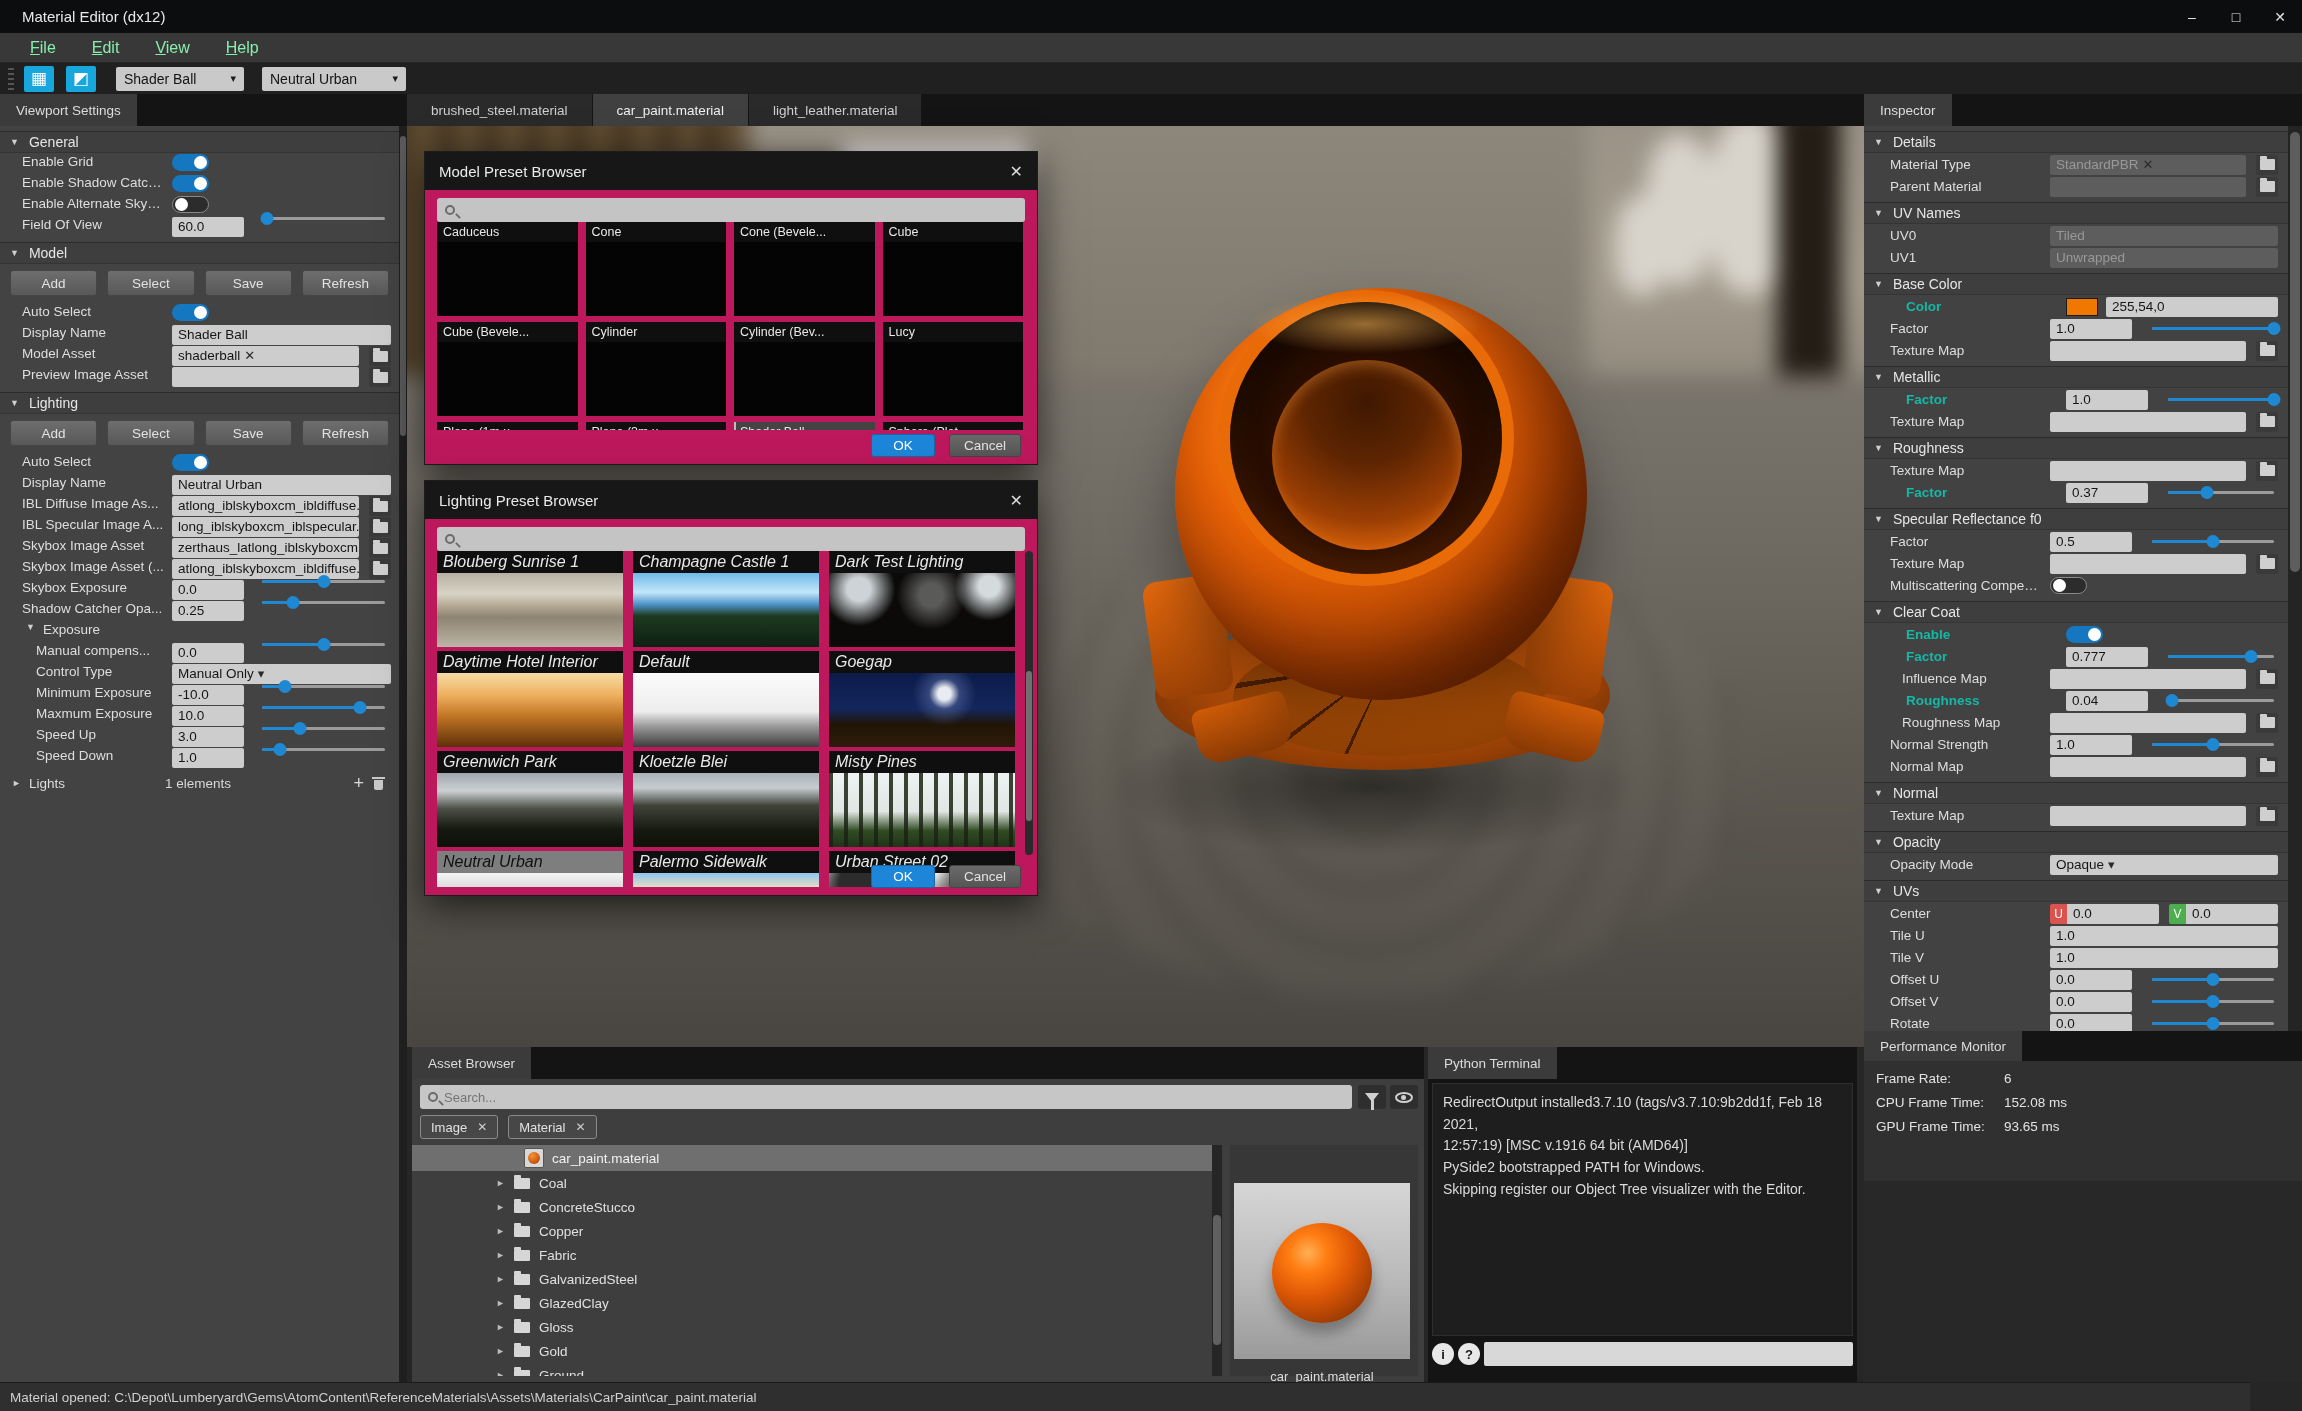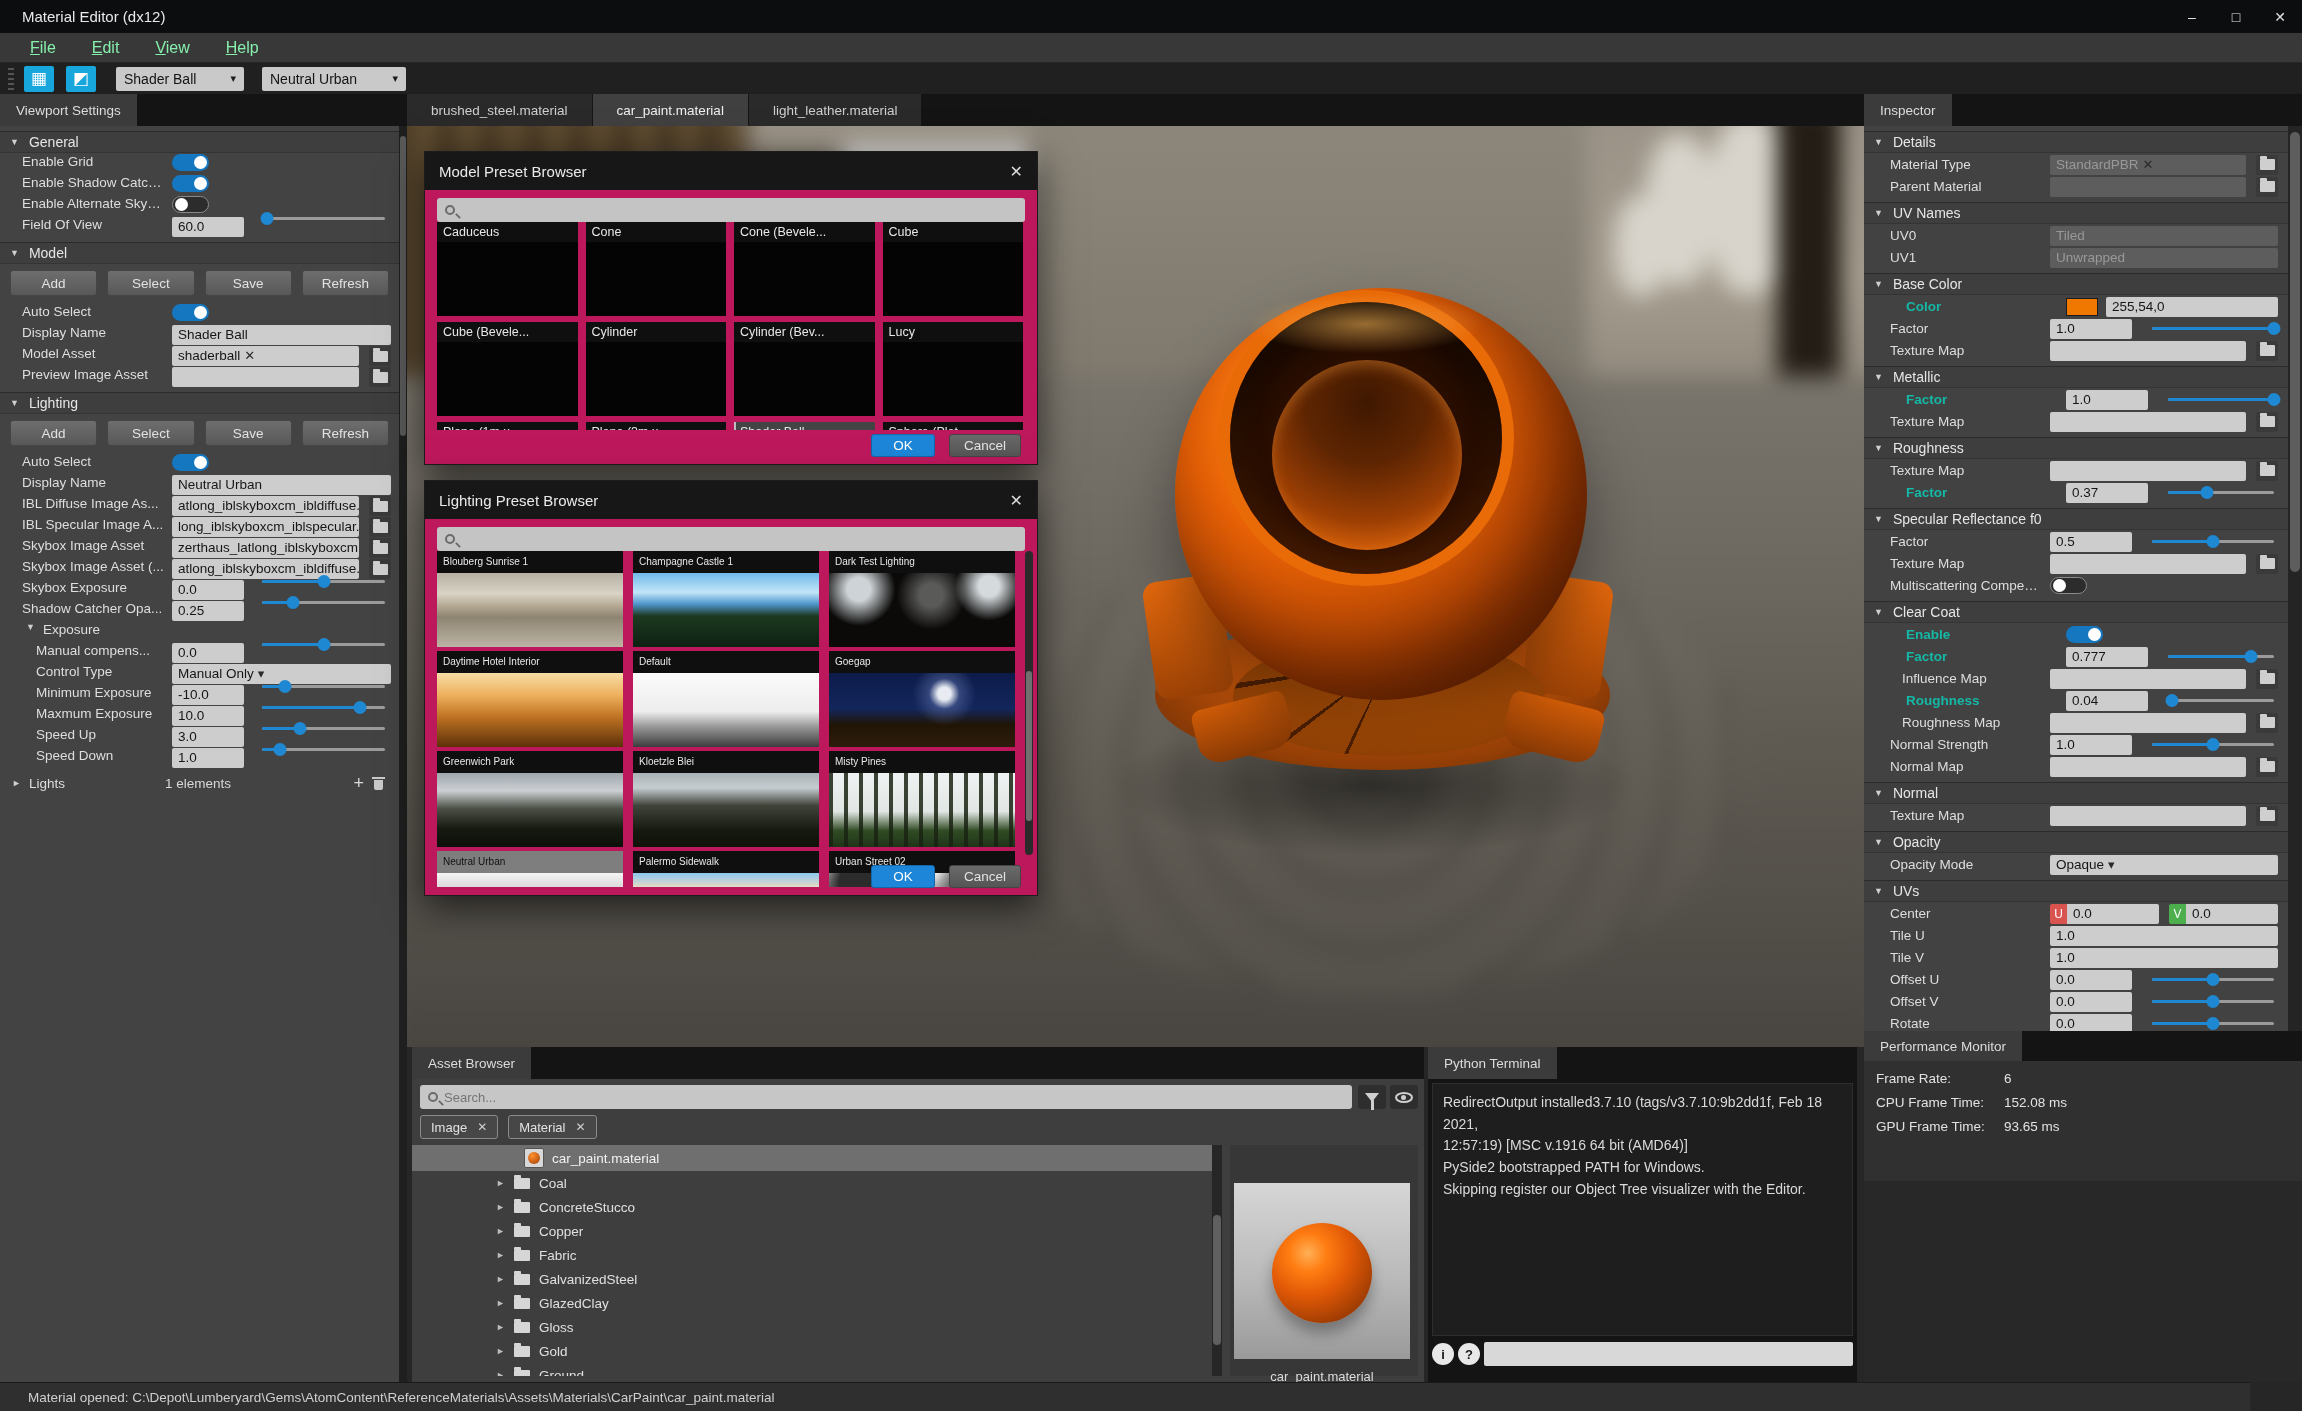--- a/index.html
+++ b/index.html
@@ -113,21 +113,21 @@
   .mgrid { position:absolute; left:12px; top:70px; right:14px; bottom:34px; display:grid; grid-template-columns:repeat(4,1fr); grid-auto-rows:100px; gap:0 8px; overflow:hidden; }
   .mitem { width:100%; }
   .mlabel { height:20px; background:#0f0f0f; color:#e8e8e8; font-size:12.5px; line-height:20px; padding:0 6px; white-space:nowrap; overflow:hidden; }
   .mthumb { height:74px; background:#040404; }
   .mitem.sel .mlabel { background:#444; box-shadow:inset 2px 0 0 #bdbdbd; }
   .dlg-btns { position:absolute; right:16px; bottom:7px; display:flex; gap:14px; }
   .okbtn { width:64px; height:23px; background:#1d86d8; border:1px solid #1467a8; border-radius:3px; color:#fff; font-size:13.5px; display:flex; align-items:center; justify-content:center; }
   .cancelbtn { width:72px; height:23px; background:linear-gradient(#6a6a6a,#555); border:1px solid #454545; border-radius:3px; color:#e2e2e2; font-size:13.5px; display:flex; align-items:center; justify-content:center; }
   .dlg-light { left:424px; top:480px; width:614px; height:416px; }
   .lgrid { position:absolute; left:12px; top:70px; right:22px; bottom:4px; display:grid; grid-template-columns:repeat(3,1fr); grid-auto-rows:100px; gap:0 10px; overflow:hidden; }
-  .litem .mlabel { height:22px; line-height:22px; font-size:10px; }
+  .litem .mlabel { height:22px; line-height:22px; font-size:16px;font-style:italic; }
   .lthumb { height:74px; background:#111; }
   .litem.sel .mlabel { background:#7e7e7e; color:#101010; }
   .dscroll { position:absolute; right:4px; top:70px; width:8px; bottom:40px; background:#2a2a2a; border-radius:4px; }
   .dscroll .thumb { position:absolute; left:1px; width:6px; background:#707070; border-radius:3px; }
   .th-blouberg { background:linear-gradient(180deg,#b7b1a5 0%,#d9d3c5 28%,#b3a document792 45%,#8e8472 60%,#bcb5a5 100%); background:linear-gradient(180deg,#b7b1a5 0%,#d9d3c5 28%,#b3a792 45%,#8e8472 60%,#bcb5a5 100%); }
   .th-champagne { background:linear-gradient(180deg,#6fb9ea 0%,#c2e6f9 26%,#4f95cc 42%,#1d3a20 58%,#0d2012 100%); }
   .th-darktest { background:radial-gradient(circle at 16% 22%, #cdd3d6 0 7%, transparent 22%), radial-gradient(circle at 86% 18%, #d5dadd 0 6%, transparent 20%), radial-gradient(circle at 55% 30%, #5a5a58 0 10%, transparent 30%), #0b0a09; }
   .th-hotel { background:linear-gradient(180deg,#f6dda6 0%,#eeb05e 30%,#c27524 58%,#5e3009 100%); }
   .th-default { background:linear-gradient(180deg,#fbfbfb 0%,#ededed 52%,#9a9a9a 72%,#3c3c3c 100%); }
   .th-goegap { background:radial-gradient(circle at 62% 28%, #e8ecf2 0 5%, rgba(120,140,200,.35) 12%, transparent 25%), linear-gradient(180deg,#0c1b49 0%,#13265c 48%,#201505 70%,#2e1c0b 100%); }
@@ -191,21 +191,21 @@
   .pv-cap { position:absolute; left:4px; top:224px; width:176px; text-align:center; color:#dcdcdc; font-size:13px; }
 
   
   .pypanel { position:absolute; left:1428px; top:1047px; width:429px; height:335px; background:#141414; }
   .py-out { position:absolute; left:4px; top:36px; right:4px; bottom:46px; background:#1e1e1e; border:1px solid #2e2e2e; padding:8px 10px; color:#dadada; font-size:14px; line-height:1.55; }
   .py-foot { position:absolute; left:4px; bottom:14px; right:4px; height:28px; display:flex; align-items:center; gap:4px; }
   .circ { width:22px; height:22px; border-radius:50%; background:#e8e8e8; color:#181818; font-size:13px; font-weight:bold; display:flex; align-items:center; justify-content:center; }
   .py-input { flex:1; height:24px; background:#d8d8d8; border:none; border-radius:2px; outline:none; padding:0 6px; font-family:"Liberation Sans",sans-serif; }
 
   
-  .statusbar { position:absolute; left:0; top:1382px; width:2250px; height:29px; background:#2f2f2f; border-top:1px solid #1a1a1a; display:flex; align-items:center; padding-left:28px; color:#cfcfcf; font-size:13.5px; }
+  .statusbar { position:absolute; left:0; top:1382px; width:2250px; height:29px; background:#2f2f2f; border-top:1px solid #1a1a1a; display:flex; align-items:center; padding-left:10px; color:#cfcfcf; font-size:13.5px; }
 </style>
 </head>
 <body>
 
 <div id="app">
 
   <div class="titlebar">
     <span>Material Editor (dx12)</span>
     <div class="winbtns">
       <div class="winbtn">–</div>

